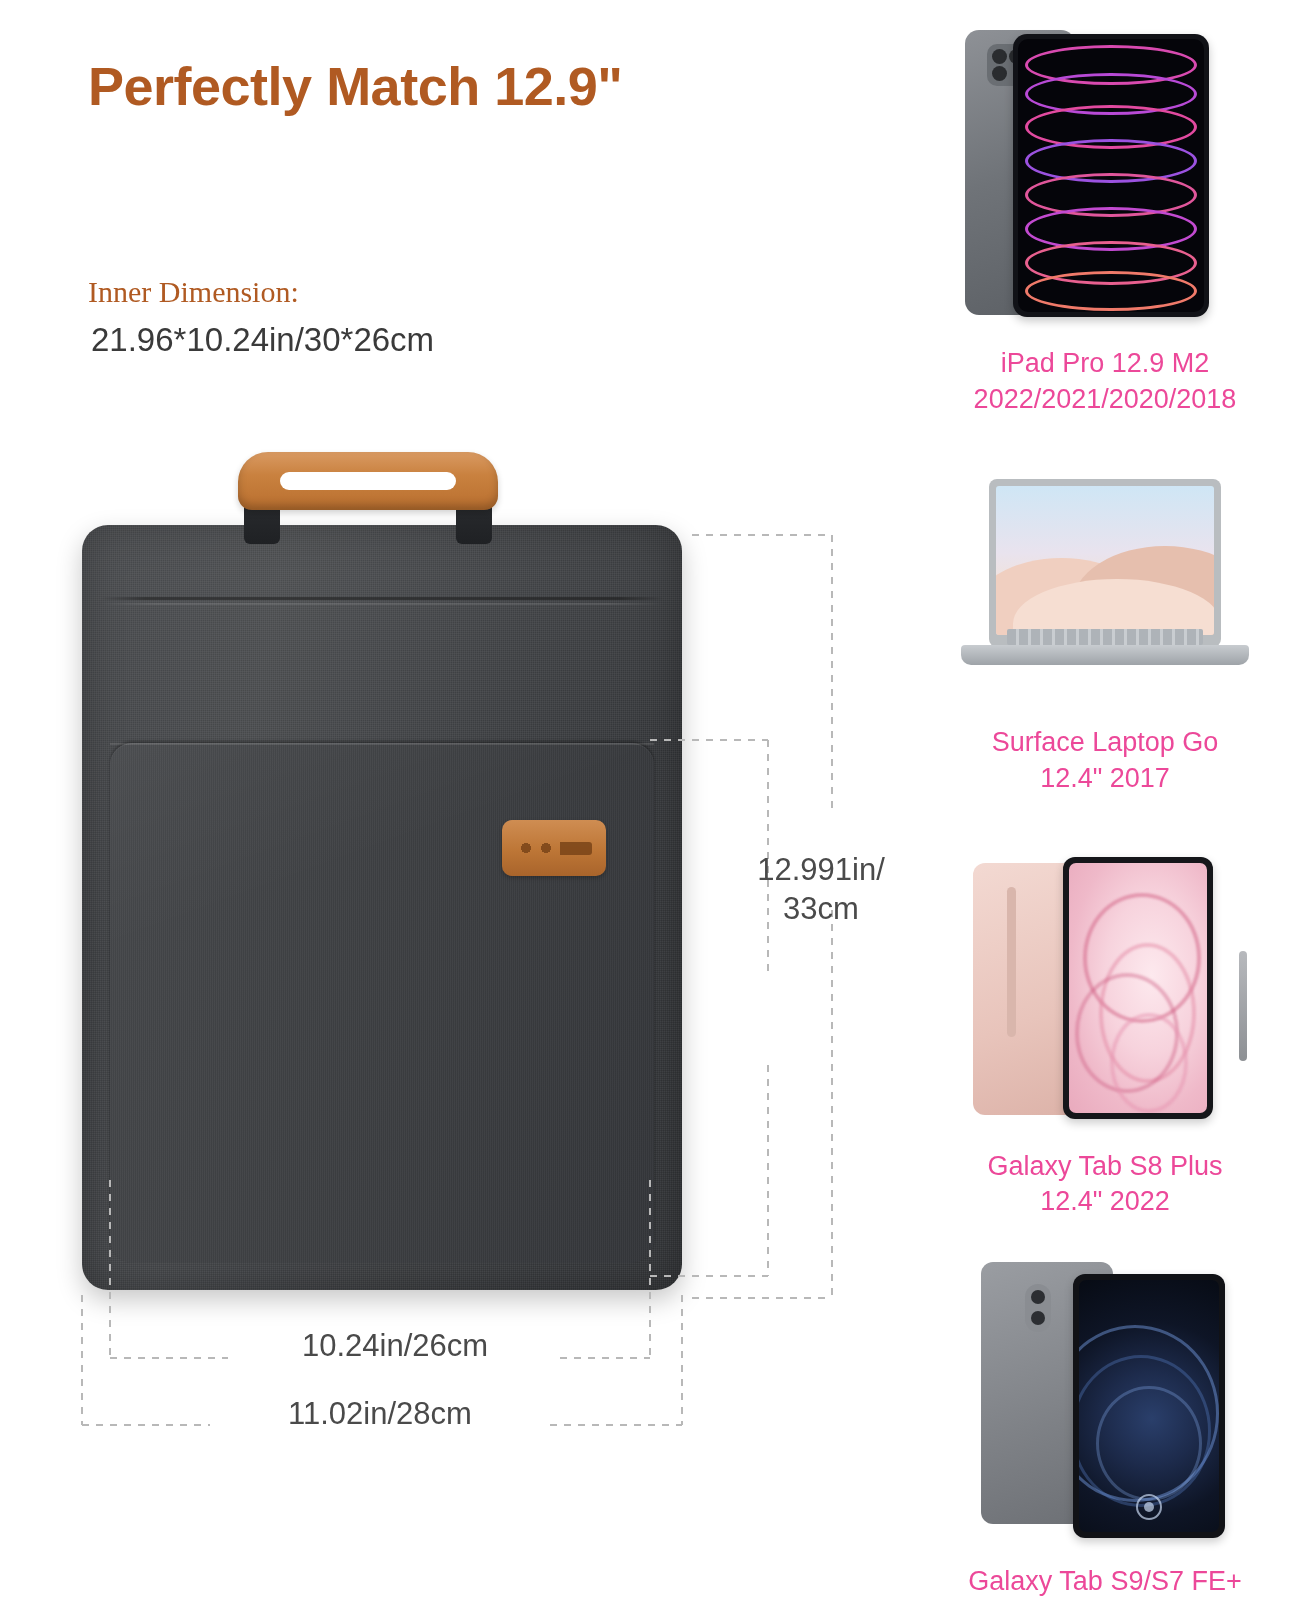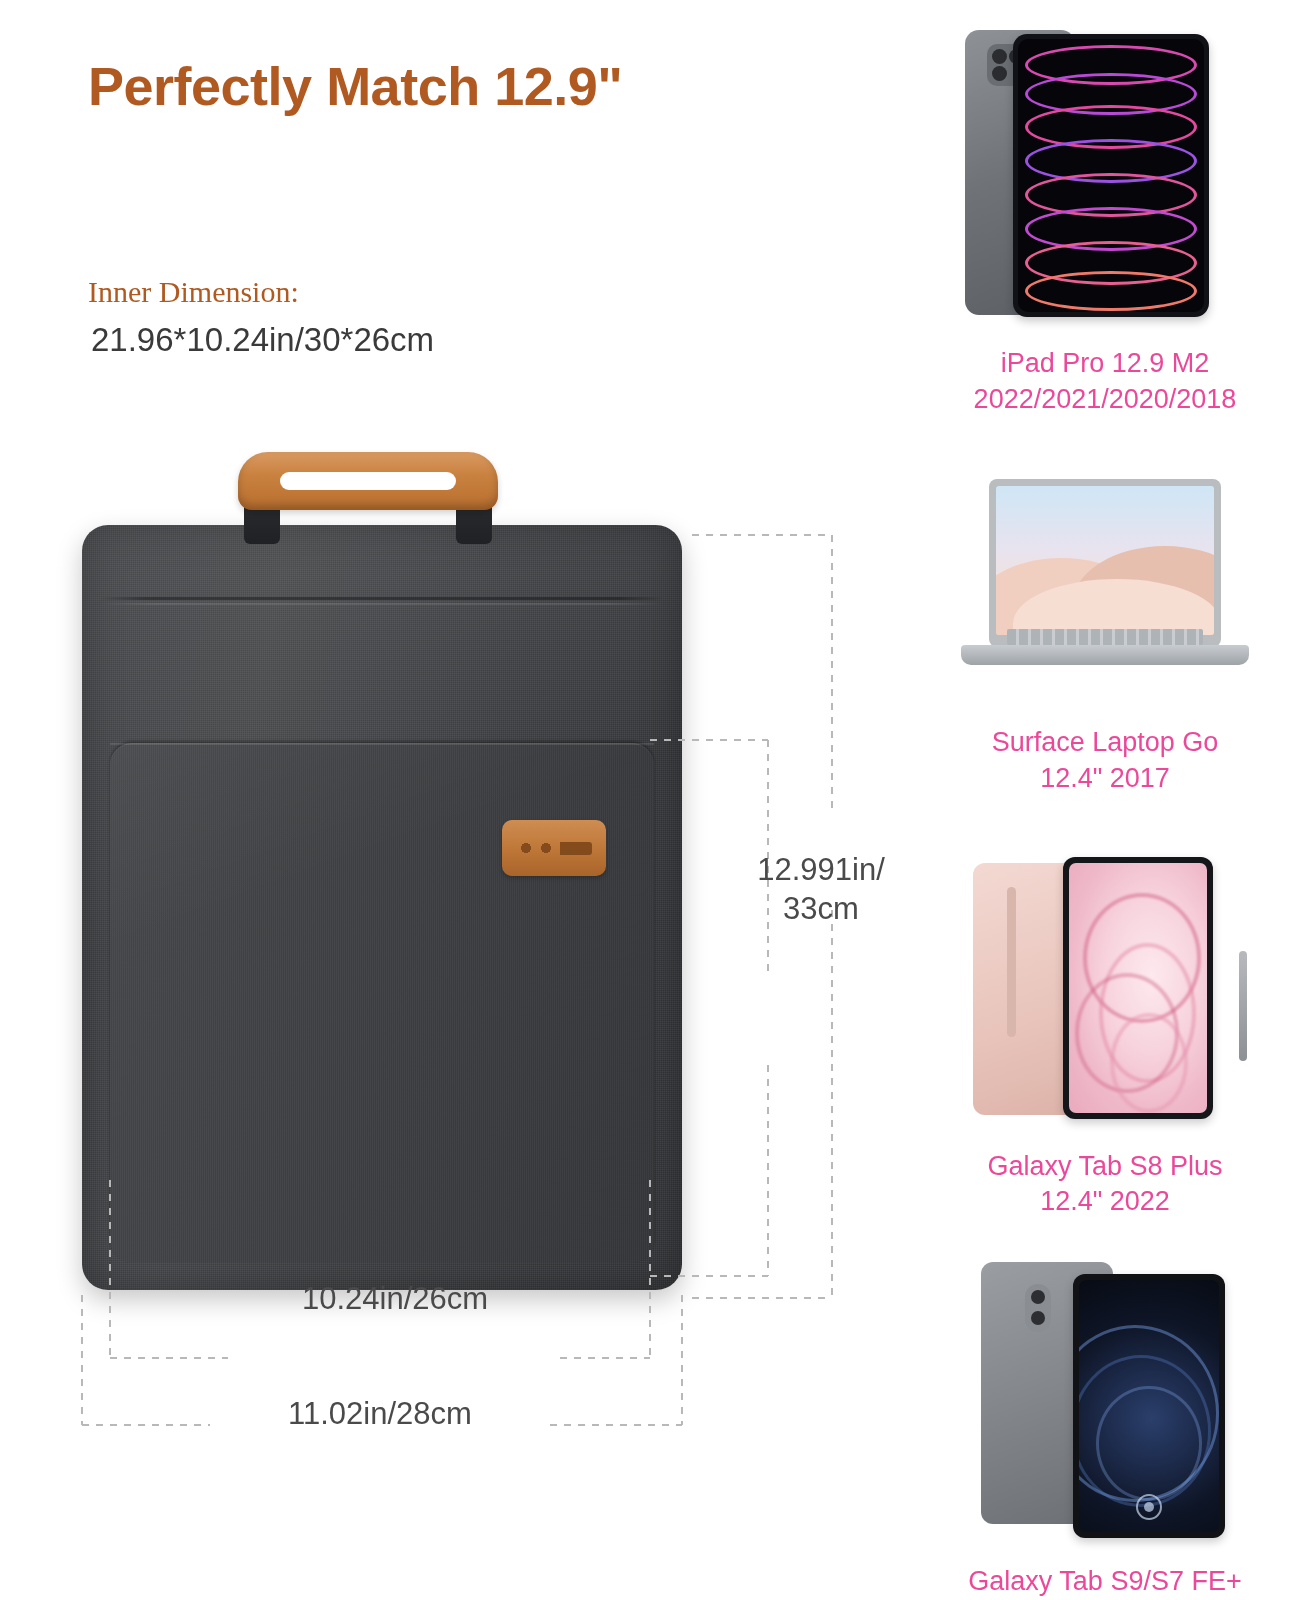--- a/index.html
+++ b/index.html
@@ -193,21 +193,21 @@
   .dim-text {
     position: absolute;
     font-size: 31px;
     color: #4a4a4a;
     line-height: 1.25;
     text-align: center;
     white-space: pre-line;
   }
   #dim-33 { left: 716px; top: 375px; width: 170px; margin-top: 36px; }
   #dim-25 { left: 670px; top: 545px; width: 160px; }
-  #dim-26 { left: 215px; top: 840px; width: 320px; }
+  #dim-26 { left: 215px; top: 887px; width: 320px; }
   #dim-28 { left: 200px; top: 955px; width: 320px; text-align: center; }
 
   
   #devices {
     position: absolute;
     left: 930px;
     top: 30px;
     width: 350px;
   }
   .device {

